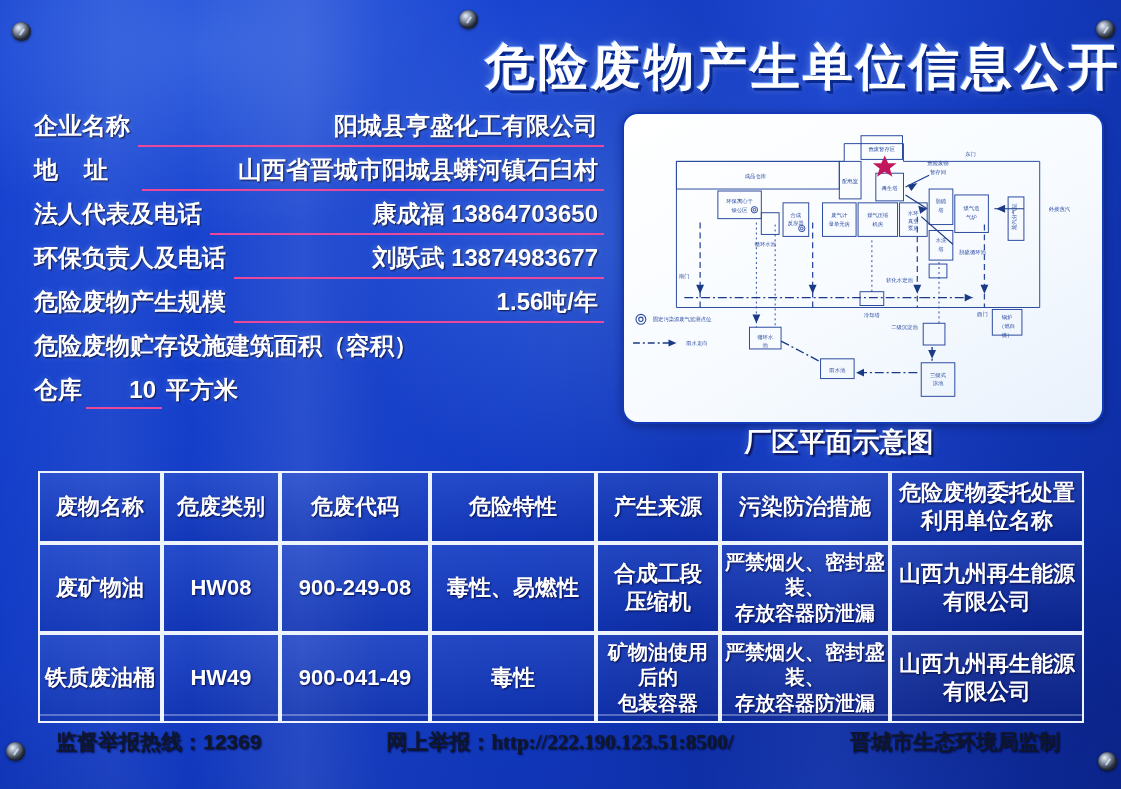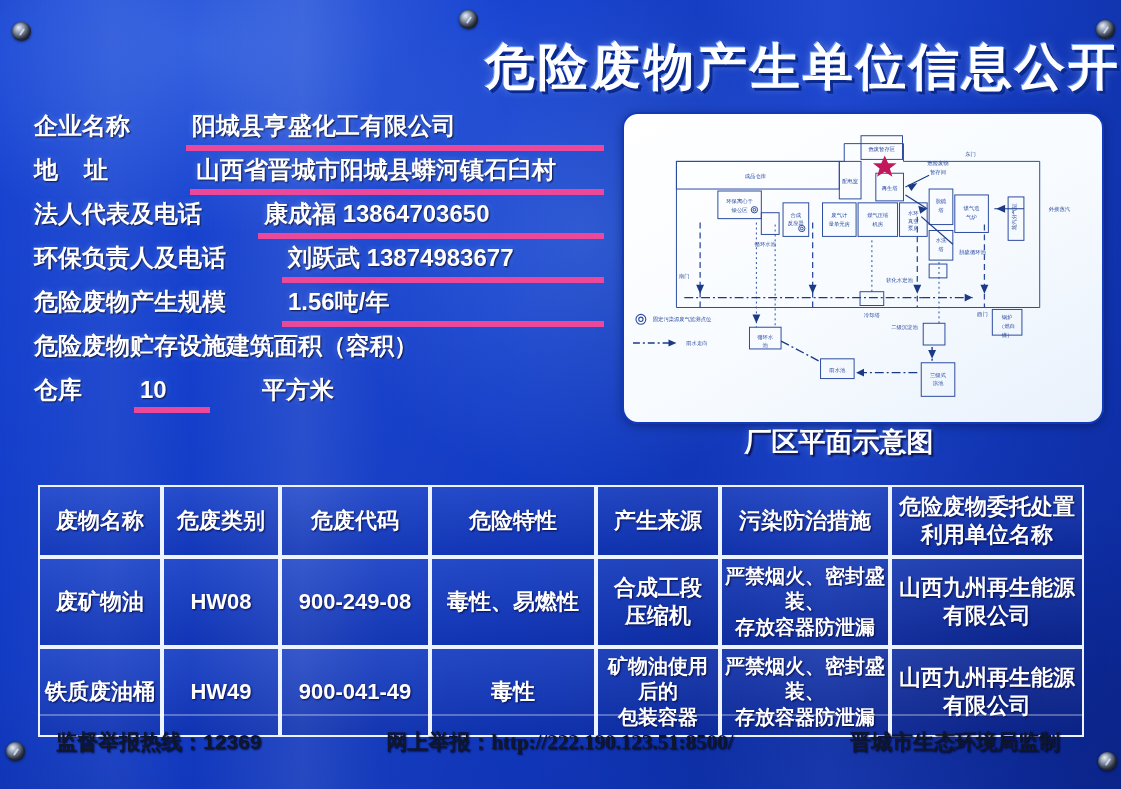--- a/index.html
+++ b/index.html
@@ -69,28 +69,27 @@
   .info {
     position: absolute; left: 34px; top: 110px; width: 570px;
     color: #ffffff;
   }
   .info-row {
     display: flex; align-items: baseline;
     height: 44px;
     font-size: 24px; font-weight: bold;
     text-shadow: 1px 1px 2px rgba(0,0,40,0.85), 0 0 6px rgba(140,180,255,0.45);
     white-space: nowrap;
-    gap: 48px;
   }
   .lbl { flex: 0 0 auto; }
   .lbl.wide { letter-spacing: 26px; }
   .fill {
     flex: 1 1 auto; position: relative;
-    border-bottom: 6px solid #ec4899;
-    text-align: left;
+    border-bottom: 2px solid #ec4899;
+    text-align: right;
     padding: 0 6px 3px 6px;
     margin-left: 8px;
   }
   .fill.short { flex: 0 0 44px; margin: 0 4px; }
   .fill.short2 { flex: 0 0 76px; margin: 0 4px; }
   .plain { flex: 0 0 auto; }
 
   
   .plan-wrap {
     position: absolute; left: 622px; top: 112px; width: 482px; height: 312px;
@@ -106,21 +105,21 @@
   .plan svg { display: block; width: 100%; height: 100%; }
   .plan-caption {
     position: absolute; left: 598px; top: 424px; width: 482px;
     text-align: center;
     font-size: 27px; font-weight: bold; color: #ffffff;
     text-shadow: 2px 2px 2px rgba(0,0,50,0.8), 0 0 8px rgba(150,190,255,0.4);
   }
 
   
   .tbl {
-    position: absolute; left: 38px; top: 485px; width: 1046px;
+    position: absolute; left: 38px; top: 471px; width: 1046px;
     border-collapse: separate; border-spacing: 0;
     table-layout: fixed;
   }
   .tbl td, .tbl th {
     border: 2px solid #eef4ff;
     color: #ffffff;
     text-align: center;
     vertical-align: middle;
     font-weight: bold;
     line-height: 1.28;

